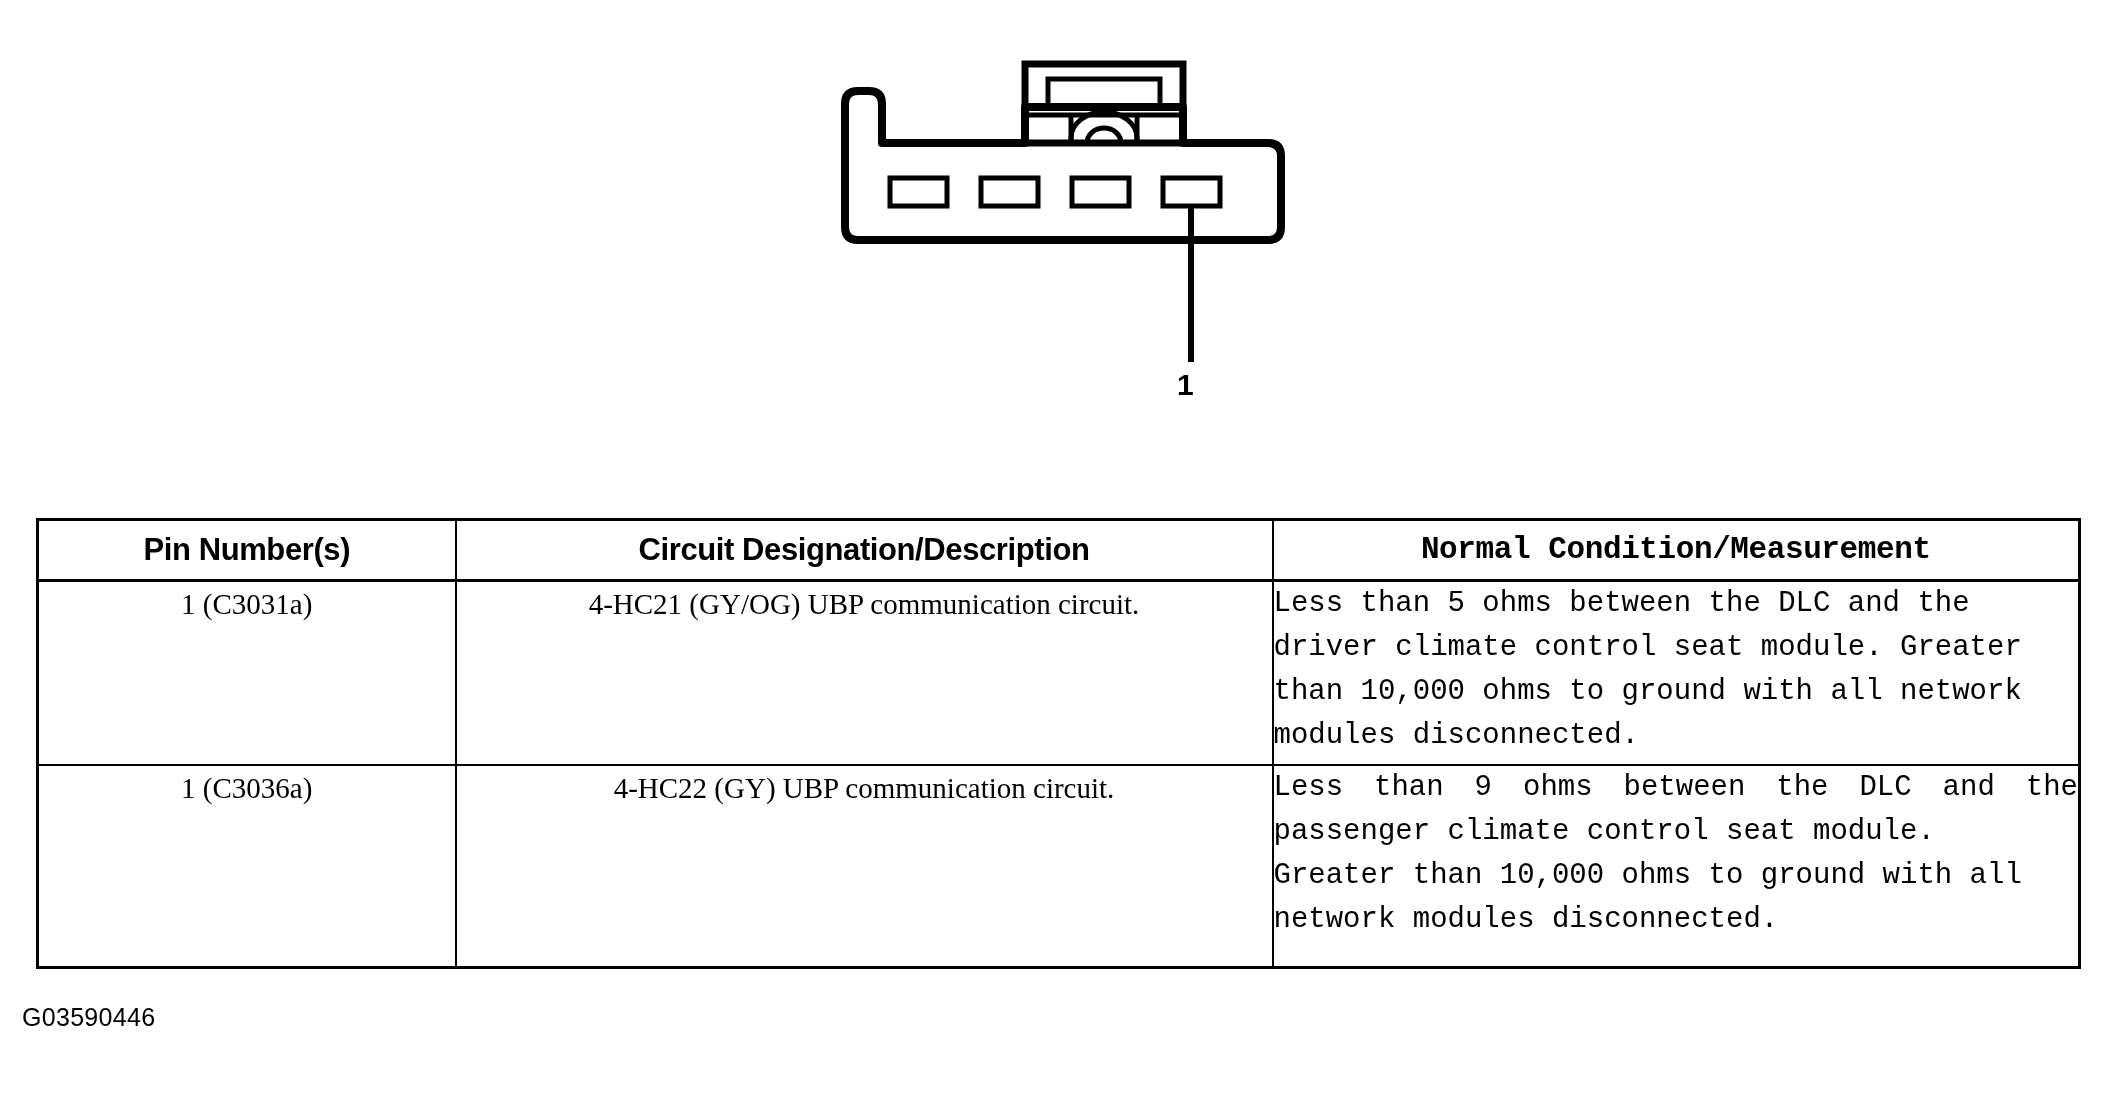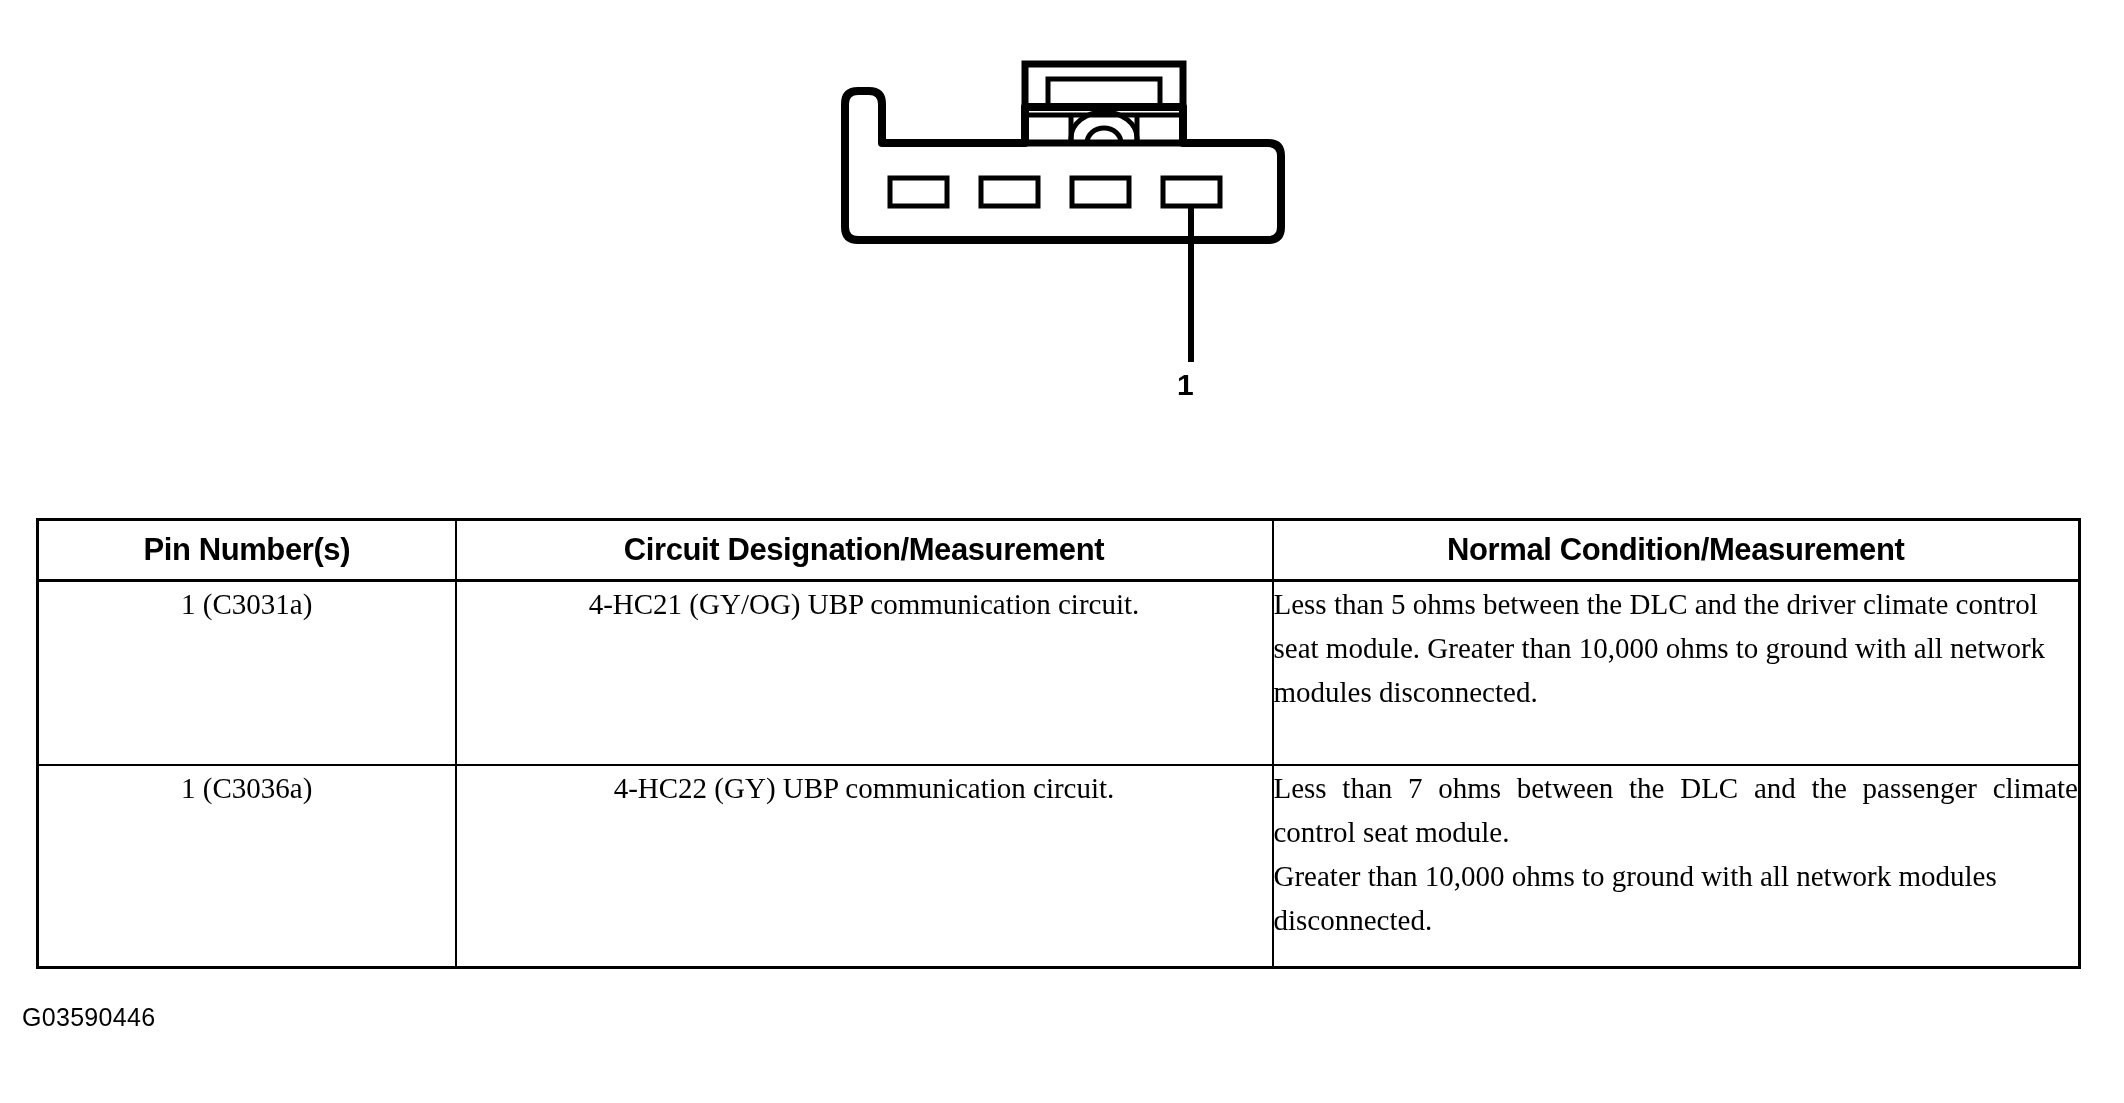--- a/index.html
+++ b/index.html
@@ -63,21 +63,21 @@
   table.pin-table th,
   table.pin-table td {
     border-left: 2px solid #000;
     border-right: 2px solid #000;
     vertical-align: top;
     padding: 0;
   }
   table.pin-table th:first-child,
   table.pin-table td:first-child { border-left: none; }
   table.pin-table th:last-child,
-  table.pin-table td:last-child { border-right: none; }
+  table.pin-table td:last-child { border-right: none; font-family: Liberation Mono, monospace; }
 
   thead th {
     border-bottom: 3px solid #000;
     height: 58px;
     font-family: "Liberation Sans", "DejaVu Sans", sans-serif;
     font-weight: bold;
     font-size: 31px;
     line-height: 58px;
     text-align: center;
     white-space: nowrap;
@@ -177,37 +177,37 @@
 <div id="pin-table-wrap">
   <table class="pin-table">
     <colgroup>
       <col class="c-pin">
         <col class="c-desc">
         <col class="c-meas">
     </colgroup>
     <thead>
       <tr>
         <th>Pin Number(s)</th>
-        <th>Circuit Designation/Measurement</th>
+        <th>Circuit Designation/Description</th>
         <th>Normal Condition/Measurement</th>
       </tr>
     </thead>
     <tbody>
       <tr class="row-a">
         <td class="cell-pin">1 (C3031a)</td>
         <td class="cell-desc">4-HC21 (GY/OG) UBP communication circuit.</td>
         <td class="cell-meas">
           <span class="meas-para last">Less than 5 ohms between the DLC and the driver climate control seat module. Greater than 10,000 ohms to ground with all network modules disconnected.</span>
         </td>
       </tr>
       <tr class="row-b">
         <td class="cell-pin">1 (C3036a)</td>
         <td class="cell-desc">4-HC22 (GY) UBP communication circuit.</td>
         <td class="cell-meas">
-          <span class="meas-para">Less than 7 ohms between the DLC and the passenger climate control seat module.</span>
+          <span class="meas-para">Less than 9 ohms between the DLC and the passenger climate control seat module.</span>
           <span class="meas-para last">Greater than 10,000 ohms to ground with all network modules disconnected.</span>
         </td>
       </tr>
     </tbody>
   </table>
 </div>
 
 <div id="figure-id">G03590446</div>
 
 </body></html>

